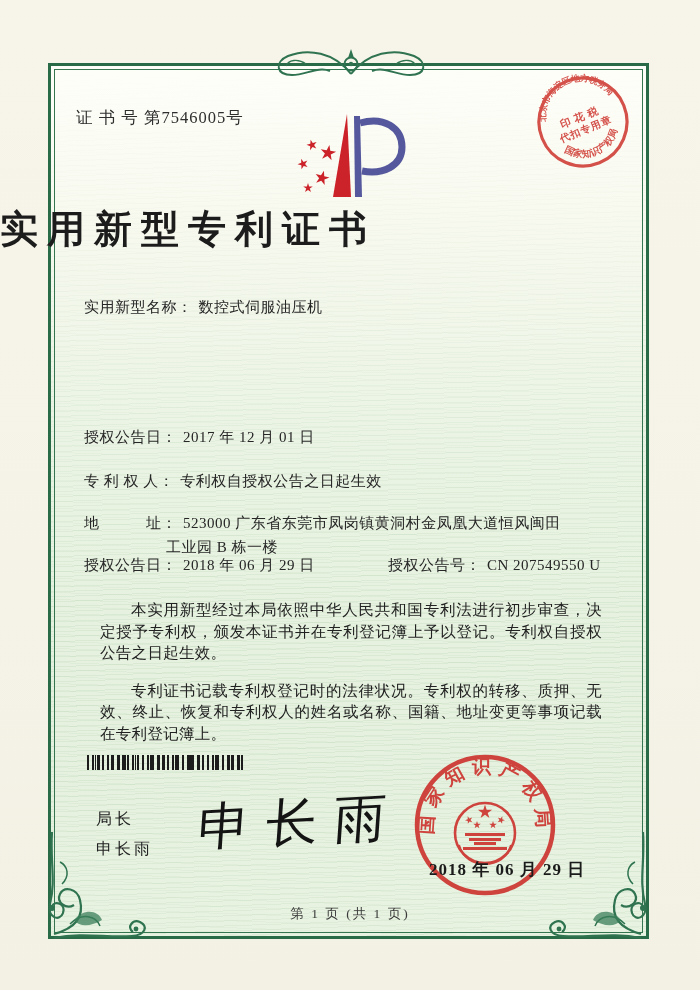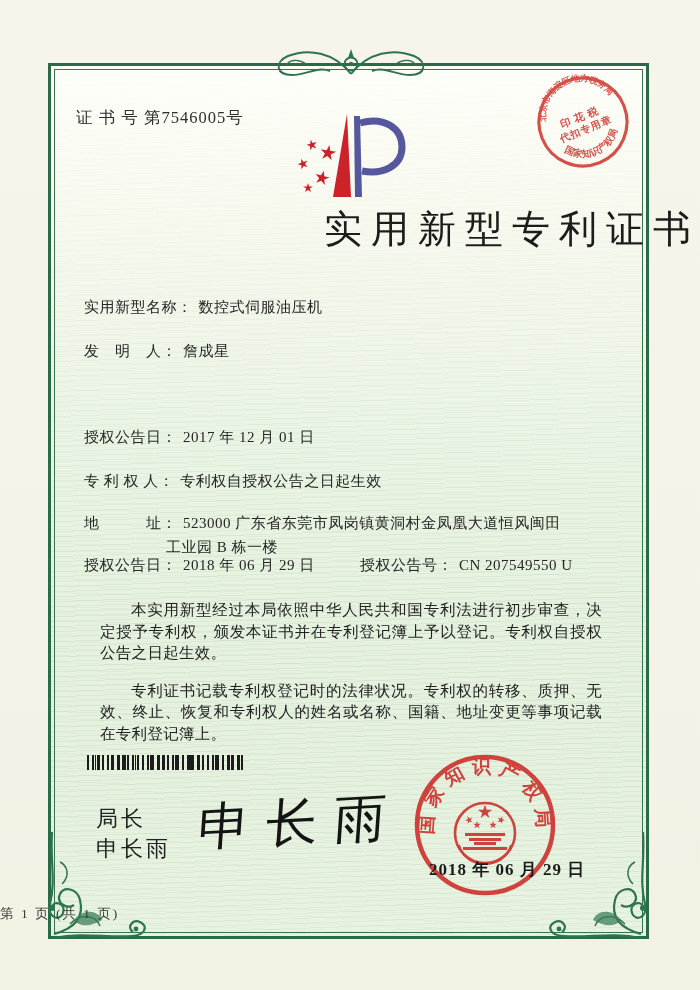--- a/index.html
+++ b/index.html
@@ -17,47 +17,47 @@
     background:
       linear-gradient(180deg, rgba(255,255,250,.96) 0%, rgba(252,251,243,.82) 16%,
         rgba(240,247,234,.50) 40%, rgba(228,241,221,.28) 62%, rgba(226,240,219,.30) 82%, rgba(233,243,226,.45) 100%),
       repeating-linear-gradient(178deg, rgba(118,168,118,.16) 0 1px, rgba(255,255,255,0) 1px 5px),
       repeating-linear-gradient(2deg, rgba(118,168,118,.10) 0 1px, rgba(255,255,255,0) 1px 7px),
       #e7f2e0;
   }
   .frame-inner{position:absolute;inset:3px;border:1px solid #35754f;}
   
   .cert-no{position:absolute;left:76px;top:107px;font-size:16.5px;color:#2e2e2e;letter-spacing:1px;}
-  .title{position:absolute;left:0;right:0;top:204px;text-align:right;
-    font-size:38px;font-weight:400;color:#1c1c1c;letter-spacing:9px;}
+  .title{position:absolute;left:0;right:0;top:204px;text-align:left;
+    font-size:38px;font-weight:700;color:#1c1c1c;letter-spacing:9px;}
   .row{position:absolute;left:84px;width:540px;font-size:15px;color:#262626;letter-spacing:.5px;}
   .row .lbl{display:inline-block;}
   .row .val{margin-left:6px;}
   .addr-l2{margin-left:82px;margin-top:5px;}
-  .pair2{position:absolute;left:276px;top:0;}
+  .pair2{position:absolute;left:304px;top:0;}
   .paras{position:absolute;left:84px;width:534px;top:583px;font-size:15.5px;line-height:21.5px;
     color:#222;text-align:justify;letter-spacing:.3px;}
   .paras p{margin:16px;text-indent:2em;}
   
   .barcode{position:absolute;left:87px;top:755px;width:156px;height:15px;
     background:
       repeating-linear-gradient(90deg,#1c1c1c 0 2px,transparent 2px 5px),
       repeating-linear-gradient(90deg,#1c1c1c 0 1px,transparent 1px 8px),
       repeating-linear-gradient(90deg,transparent 0 11px,#1c1c1c 11px 13px);
   }
   
-  .bureau{position:absolute;left:96px;top:804px;font-size:22px;color:#222;letter-spacing:3px;line-height:30px;}
+  .bureau{position:absolute;left:96px;top:804px;font-size:16px;color:#222;letter-spacing:3px;line-height:30px;}
   .signature{position:absolute;left:198px;top:788px;font-size:52px;color:#141414;
     letter-spacing:16px;transform:rotate(-3deg) skewX(-7deg);white-space:nowrap;}
   
   .seal{position:absolute;left:405px;top:745px;width:160px;height:160px;opacity:.92;}
   .seal-date{position:absolute;left:429px;top:858px;font-size:17px;color:#1b1b1b;letter-spacing:1px;font-weight:600;}
   .tax-stamp{position:absolute;left:528px;top:67px;width:110px;height:110px;
     transform:rotate(-22deg);opacity:.88;}
-  .footer{position:absolute;left:0;right:0;top:905px;text-align:left;font-size:13.5px;color:#3a3a3a;letter-spacing:2px;}
+  .footer{position:absolute;left:0;right:0;top:905px;text-align:center;font-size:13.5px;color:#3a3a3a;letter-spacing:2px;}
   .ornament{position:absolute;pointer-events:none;}
 </style>
 </head>
 <body>
 
 <div class="paper">
 
   <div class="frame">
     <div class="frame-inner"></div>
   </div>
@@ -118,23 +118,20 @@
       <path d="M66,5 L72,5 L74,86 L67,86 Z"></path>
     </g>
     <path d="M72,12 C96,5 114,17 114,36 C114,55 95,64 74,60" fill="none" stroke="#55589d" stroke-width="7"></path>
   </svg>
 
   <div class="title">实用新型专利证书</div>
 
   <div class="row" style="top:298px">
     <span class="lbl">实用新型名称：</span><span class="val">数控式伺服油压机</span>
   </div>
-  <div class="row" style="top:342px">
-    <span class="lbl">发　明　人：</span><span class="val">詹成星</span>
-  </div>
   <div class="row" style="top:428px">
     <span class="lbl">授权公告日：</span><span class="val">2017 年 12 月 01 日</span>
   </div>
   <div class="row" style="top:472px">
     <span class="lbl">专 利 权 人：</span><span class="val">专利权自授权公告之日起生效</span>
   </div>
   <div class="row" style="top:514px">
     <span class="lbl">地　　　址：</span><span class="val">523000 广东省东莞市凤岗镇黄洞村金凤凰大道恒风闽田</span>
     <div class="addr-l2">工业园 B 栋一楼</div>
   </div>

